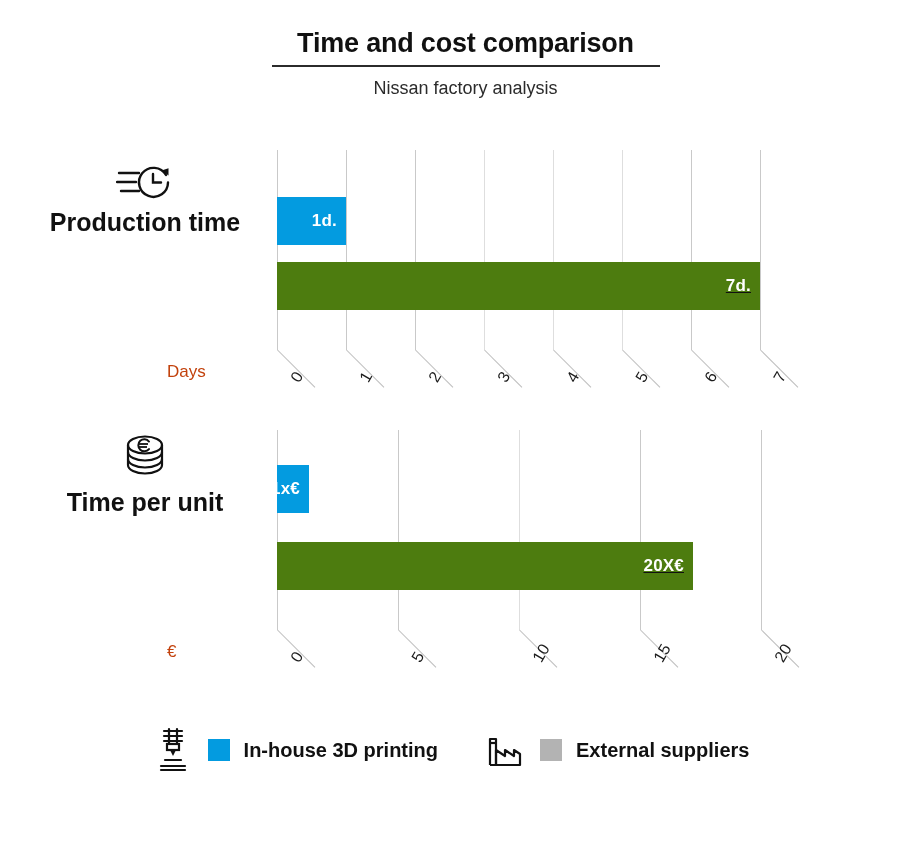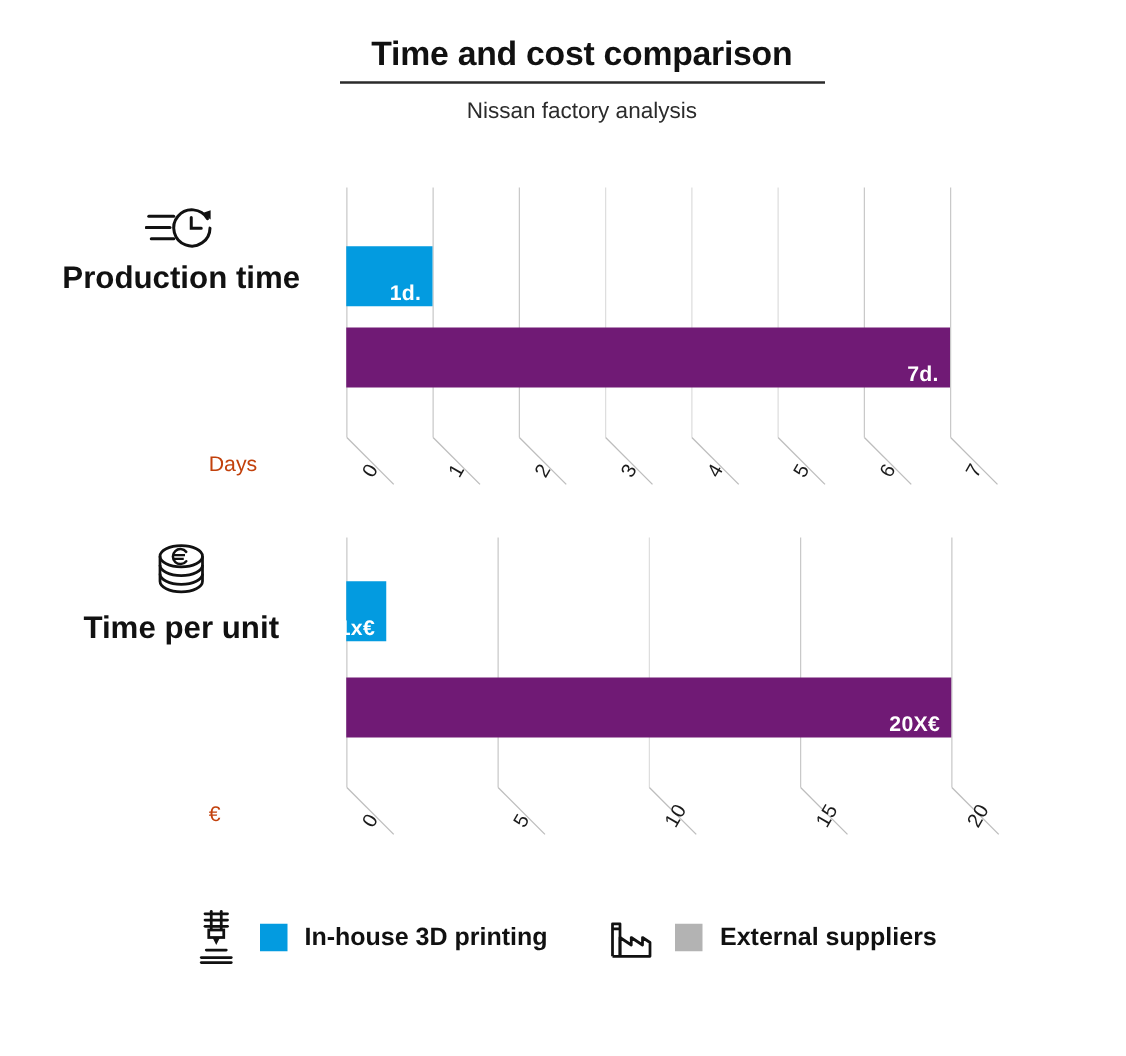--- a/index.html
+++ b/index.html
@@ -90,26 +90,26 @@
     top: 0;
     width: 1px;
     height: 200px;
     background: #c9c9c9;
   }
   .gridline.light { background: #dedede; }
 
   .bar {
     position: absolute;
     display: flex;
-    align-items: flex-end;
+    align-items: center;
     justify-content: flex-end;
     box-sizing: border-box;
   }
   .bar-blue { background: #039BE0; }
-  .bar-gray { background: #701a75; }
+  .bar-gray { background: #4d7c0f; text-decoration: underline; }
   .bar-value {
     font-size: 17px;
     font-weight: bold;
     color: #ffffff;
     padding-right: 9px;
     white-space: nowrap;
     letter-spacing: 0.2px;
   }
 
   
@@ -266,21 +266,21 @@
 
     <div class="gridline" style="left:0px;"></div>
     <div class="gridline" style="left:121px;"></div>
     <div class="gridline light" style="left:242px;"></div>
     <div class="gridline" style="left:363px;"></div>
     <div class="gridline" style="left:484px;"></div>
 
     <div class="bar bar-blue" style="left:0px; top:35px; width:32px; height:48px;">
       <span class="bar-value">1x€</span>
     </div>
-    <div class="bar bar-gray" style="left:0px; top:112px; width:484px; height:48px;">
+    <div class="bar bar-gray" style="left:0px; top:112px; width:416px; height:48px;">
       <span class="bar-value">20X€</span>
     </div>
 
     <div class="axis">
       <div class="axis-name" style="left:-110px; top:12px; width:90px;">€</div>
 
       <div class="tick-diag" style="left:0px;"></div>
       <div class="tick-diag" style="left:121px;"></div>
       <div class="tick-diag" style="left:242px;"></div>
       <div class="tick-diag" style="left:363px;"></div>

